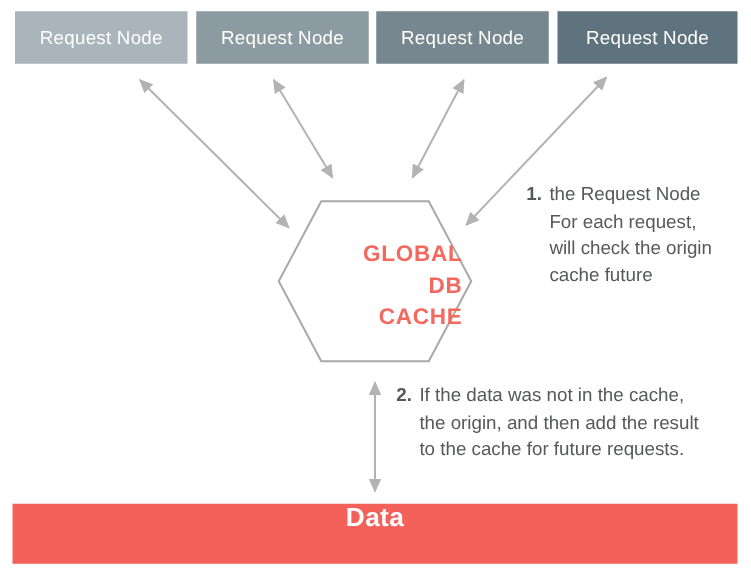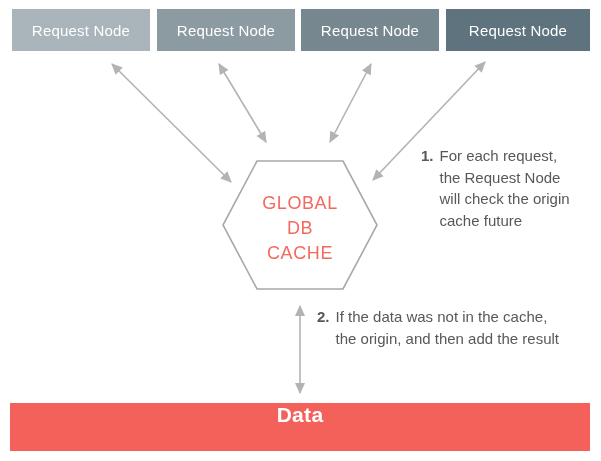--- a/index.html
+++ b/index.html
@@ -12,22 +12,23 @@
     position:absolute;top:9px;height:42px;width:138px;
     display:flex;align-items:center;justify-content:center;
     color:#ffffff;font-size:15px;letter-spacing:0.2px;
   }
   .node1{left:12px;background:#a9b5bb;}
   .node2{left:157px;background:#8c9ba2;}
   .node3{left:301px;background:#77878f;}
   .node4{left:446px;width:144px;background:#5f737e;}
   .hex-label{
     position:absolute;left:230px;top:191px;width:140px;
-    text-align:center;color:#f4695e;font-size:18px;line-height:25px;
+    text-align:right;color:#f4695e;font-size:18px;line-height:25px;
     letter-spacing:0.6px;
+    font-weight:bold;
   }
   .annotation{
     position:absolute;display:flex;color:#57585c;font-size:15px;line-height:21.5px;
   }
   .annotation .num{font-weight:bold;margin-right:6px;white-space:nowrap;}
   .annotation1{left:421px;top:145px;}
   .annotation2{left:317px;top:306px;}
   .data-bar{
     position:absolute;left:10px;top:403px;width:580px;height:48px;
     background:#f4615b;color:#ffffff;display:flex;align-items:flex-start;justify-content:center;
@@ -73,32 +74,33 @@
 
   <div class="hex-label">
     <div>GLOBAL</div>
     <div>DB</div>
     <div>CACHE</div>
   </div>
 
   <div class="annotation annotation1">
     <span class="num">1.</span>
     <span class="lines">
+      <div>the Request Node</div>
       <div>For each request,</div>
-      <div>the Request Node</div>
       <div>will check the origin</div>
       <div>cache future</div>
     </span>
   </div>
 
   <div class="annotation annotation2">
     <span class="num">2.</span>
     <span class="lines">
       <div>If the data was not in the cache,</div>
       <div>the origin, and then add the result</div>
+      <div>to the cache for future requests.</div>
     </span>
   </div>
 
   <div class="data-bar">
     <span>Data</span>
   </div>
 
 </div>
 
 </body></html>

